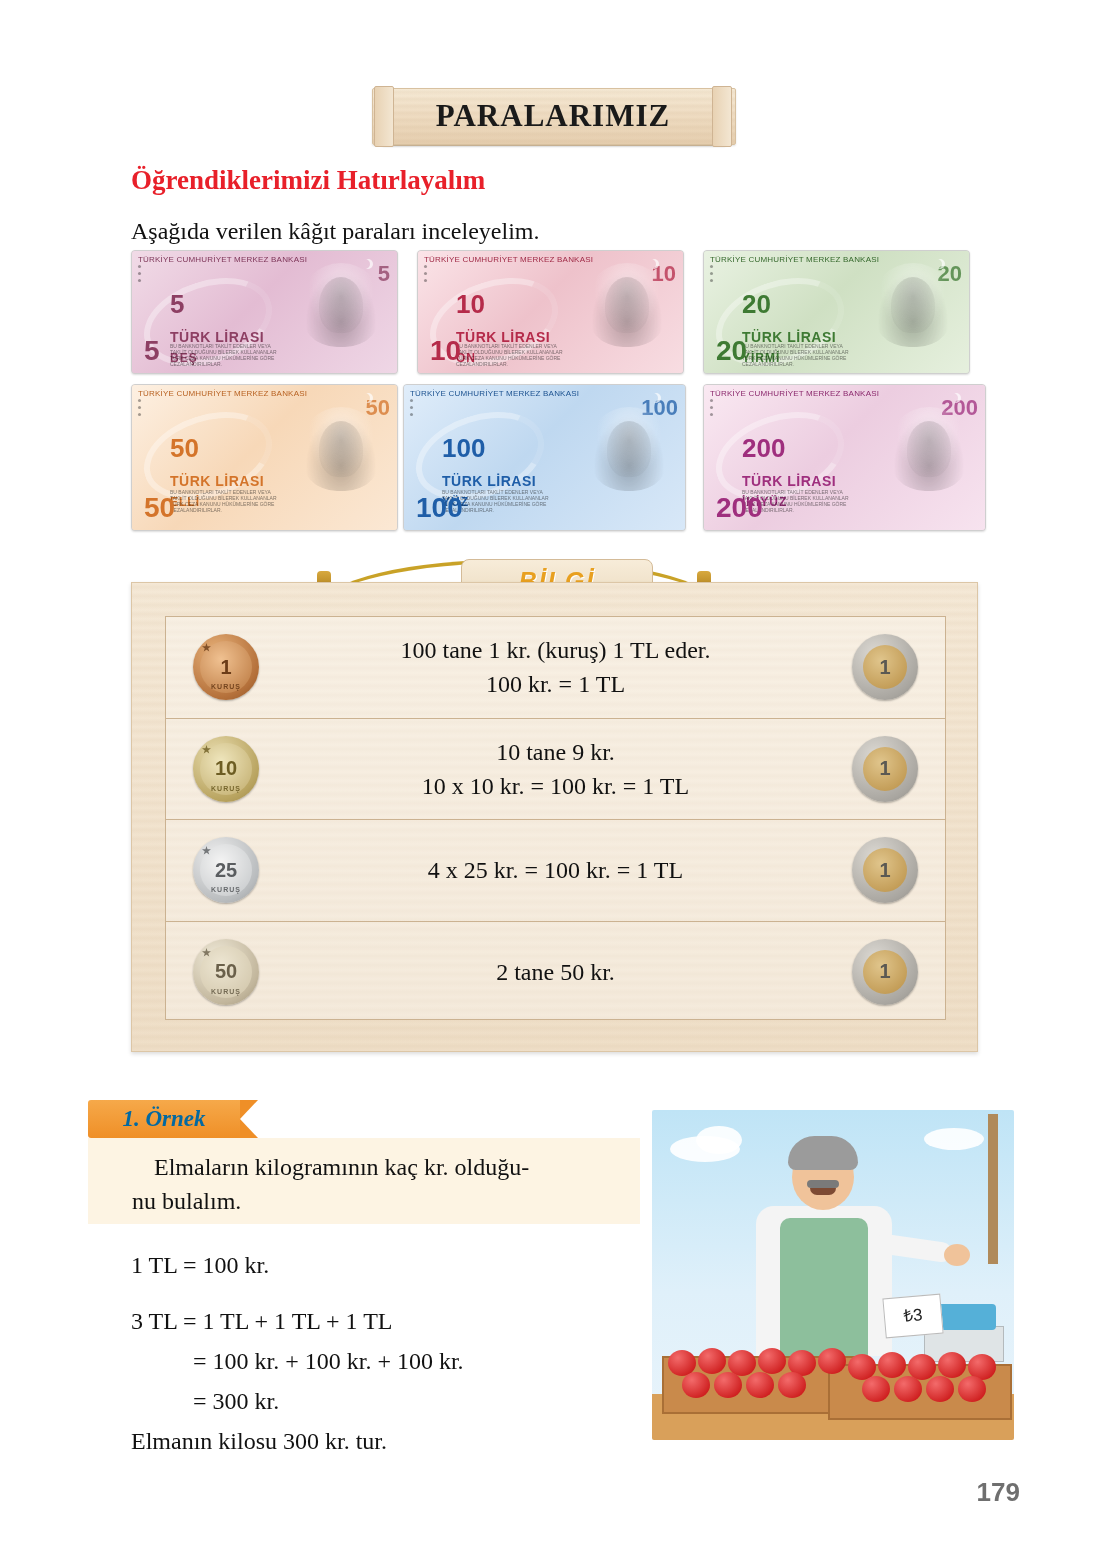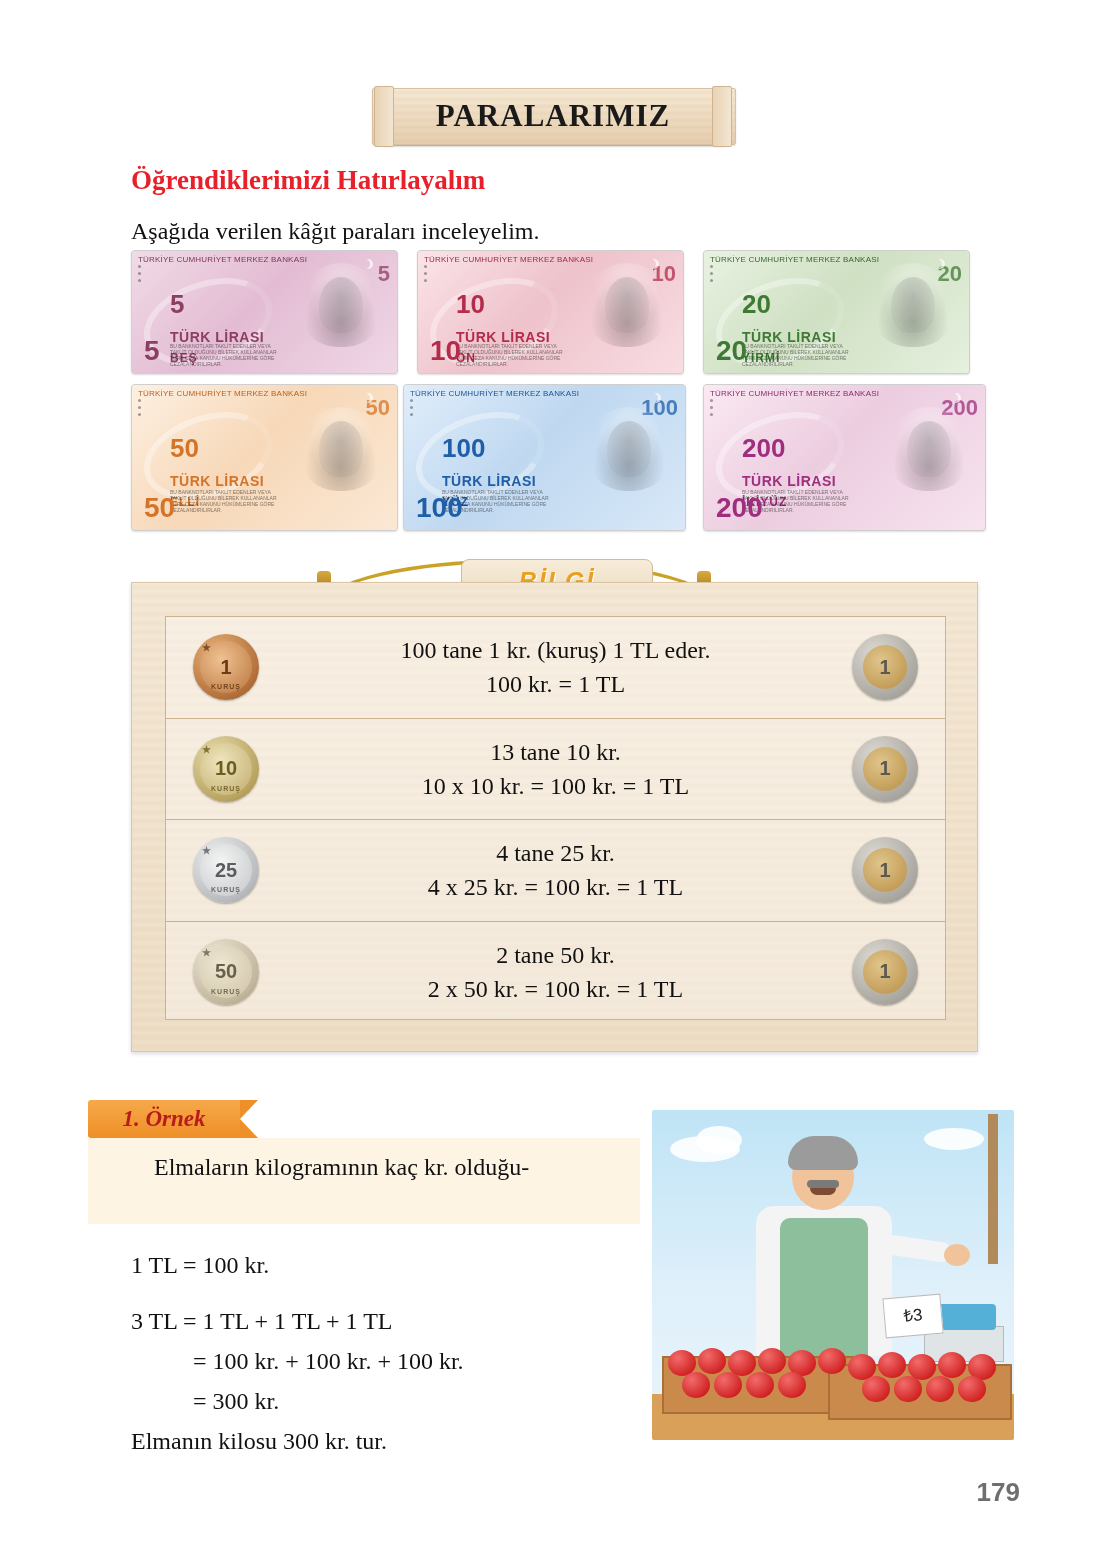--- a/index.html
+++ b/index.html
@@ -402,21 +402,21 @@
     border-top: 19px solid #ef8f27;
     border-bottom: 19px solid #ef8f27;
     border-right: 18px solid transparent;
   }
   .ornek-tab .label {
     position: absolute;
     left: 0; top: 0;
     width: 152px; height: 38px;
     line-height: 38px;
     text-align: center;
-    color: #b91c1c;
+    color: #0369a1;
     font-style: italic;
     font-weight: bold;
     font-size: 23px;
     font-family: "Liberation Serif", serif;
     z-index: 2;
   }
   .ornek-box {
     position: absolute;
     left: 88px;
     top: 1138px;
@@ -753,42 +753,41 @@
       <div class="board-row">
         <div class="coin-left">
           <div class="coin kr10">
             <span class="star">★</span>
             <span class="face"></span>
             <span class="val">10</span>
             <span class="sub">KURUŞ</span>
           </div>
         </div>
         <div class="row-text">
-          <div>13 tane 10 kr.</div>
+          <div>10 tane 9 kr.</div>
           <div>10 x 10 kr. = 100 kr. = 1 TL</div>
         </div>
         <div class="coin-right">
           <div class="coin tl1">
             <span class="face"></span>
             <span class="val">1</span>
           </div>
         </div>
       </div>
 
       <div class="board-row">
         <div class="coin-left">
           <div class="coin kr25">
             <span class="star">★</span>
             <span class="face"></span>
             <span class="val">25</span>
             <span class="sub">KURUŞ</span>
           </div>
         </div>
         <div class="row-text">
-          <div>4 tane 25 kr.</div>
           <div>4 x 25 kr. = 100 kr. = 1 TL</div>
         </div>
         <div class="coin-right">
           <div class="coin tl1">
             <span class="face"></span>
             <span class="val">1</span>
           </div>
         </div>
       </div>
 
@@ -796,21 +795,20 @@
         <div class="coin-left">
           <div class="coin kr50">
             <span class="star">★</span>
             <span class="face"></span>
             <span class="val">50</span>
             <span class="sub">KURUŞ</span>
           </div>
         </div>
         <div class="row-text">
           <div>2 tane 50 kr.</div>
-          <div>2 x 50 kr. = 100 kr. = 1 TL</div>
         </div>
         <div class="coin-right">
           <div class="coin tl1">
             <span class="face"></span>
             <span class="val">1</span>
           </div>
         </div>
       </div>
 
     </div>
@@ -818,20 +816,21 @@
 </div>
 
 <div class="ornek-tab">
   <div class="body"></div>
   <div class="tail"></div>
   <div class="label">1. Örnek</div>
 </div>
 
 <div class="ornek-box">
   <p>Elmaların kilogramının kaç kr. olduğu-</p>
+  <p class="cont">nu bulalım.</p>
 </div>
 
 <div class="calc">
   <div class="ln">1 TL = 100 kr.</div>
   <div class="gap"></div>
   <div class="ln">3 TL = 1 TL + 1 TL + 1 TL</div>
   <div class="ln ind">= 100 kr. + 100 kr. + 100 kr.</div>
   <div class="ln ind">= 300 kr.</div>
   <div class="ln">Elmanın kilosu 300 kr. tur.</div>
 </div>

